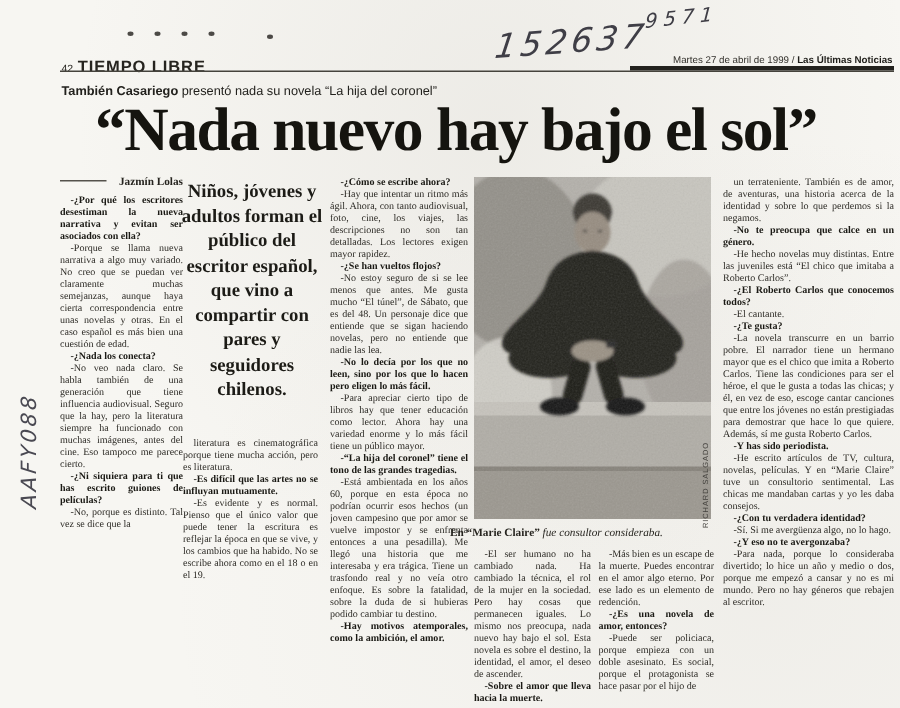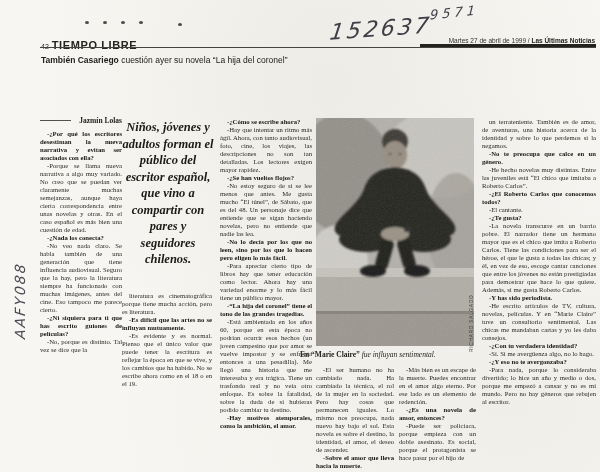--- a/index.html
+++ b/index.html
@@ -24,21 +24,21 @@
   .rule-right{position:absolute;left:420px;right:4px;top:44px;height:2.5px;background:#23221e;}
   .kicker{position:absolute;left:41px;top:55px;font-family:"Liberation Sans",sans-serif;
           font-size:8.5px;color:#22211d;white-space:nowrap;}
   .kicker b{font-weight:bold;}
   .headline{position:absolute;left:14px;right:6px;top:62px;text-align:center;
             font-size:41px;font-weight:bold;letter-spacing:-1px;color:#15140f;white-space:nowrap;}
   .byline{position:absolute;left:40px;top:116px;width:82px;display:flex;align-items:center;gap:8px;}
   .byline .rule{flex:1;height:1px;background:#55524c;}
   .byline .name{font-size:7.5px;font-weight:bold;white-space:nowrap;}
   .pq{position:absolute;left:121px;top:119px;width:94px;text-align:center;
-      font-size:12.5px;line-height:16.5px;font-weight:bold;font-style:italic;color:#1c1b16;}
+      font-size:12.5px;line-height:16.5px;font-weight:bold;color:#1c1b16;}
   .col{position:absolute;font-size:6.7px;line-height:8px;overflow:hidden;}
   .para{margin:0;text-indent:7px;text-align:justify;color:#2c2a25;}
   .para.q{font-weight:bold;color:#1a1914;}
   #col1{left:40px;top:130px;width:82px;height:258px;}
   #col2{left:122px;top:292px;width:90px;height:96px;}
   #col3{left:220px;top:118px;width:92px;height:354px;}
   #col4{left:316px;top:366px;width:78px;height:106px;}
   #col5{left:399px;top:366px;width:77px;height:106px;}
   #col6{left:482px;top:118px;width:114px;height:354px;}
   .photo{position:absolute;left:316px;top:118px;width:158px;height:228px;}
@@ -67,23 +67,24 @@
   <div class="hdr-left">
     <span class="pgnum">42</span><span class="section">TIEMPO LIBRE</span>
   </div>
   <div class="hdr-right">
     <span>Martes 27 de abril de 1999 / </span><b>Las Últimas Noticias</b>
   </div>
   <div class="rule-right"></div>
   <div class="rule-main"></div>
 
   <div class="kicker">
-    <b>También Casariego</b><span> cuestión ayer su novela “La hija del coronel”</span>
+    <b>También Casariego</b><span> presentó nada su novela “La hija del coronel”</span>
   </div>
 
+  <div class="headline">“Nada nuevo hay bajo el sol”</div>
 
   <div class="byline">
     <span class="rule"></span>
     <span class="name">Jazmín Lolas</span>
   </div>
 
   <div class="pq">Niños, jóvenes y adultos forman el público del escritor español, que vino a compartir con pares y seguidores chilenos.</div>
 
   <div class="col" id="col1">
       <p class="para q">-¿Por qué los escritores desestiman la nueva narrativa y evitan ser asociados con ella?</p>
@@ -171,16 +172,16 @@
         <rect x="88" y="109" width="7" height="5" rx="1.5" fill="#2b2b2b"></rect>
         <ellipse cx="57" cy="153" rx="13" ry="6" fill="#181614"></ellipse>
         <ellipse cx="101" cy="153" rx="13" ry="6" fill="#181614"></ellipse>
       </g>
       <rect width="158" height="228" filter="url(#grain)" opacity="0.16"></rect>
     </svg>
   </div>
   <div class="credit">RICHARD SALGADO</div>
 
   <div class="caption">
-    <span class="cb">En “Marie Claire”</span><span class="cr"> fue influyan sentimental.</span>
+    <span class="cb">En “Marie Claire”</span><span class="cr"> fue consultor consideraba.</span>
   </div>
 
 </div>
 
 </body></html>

